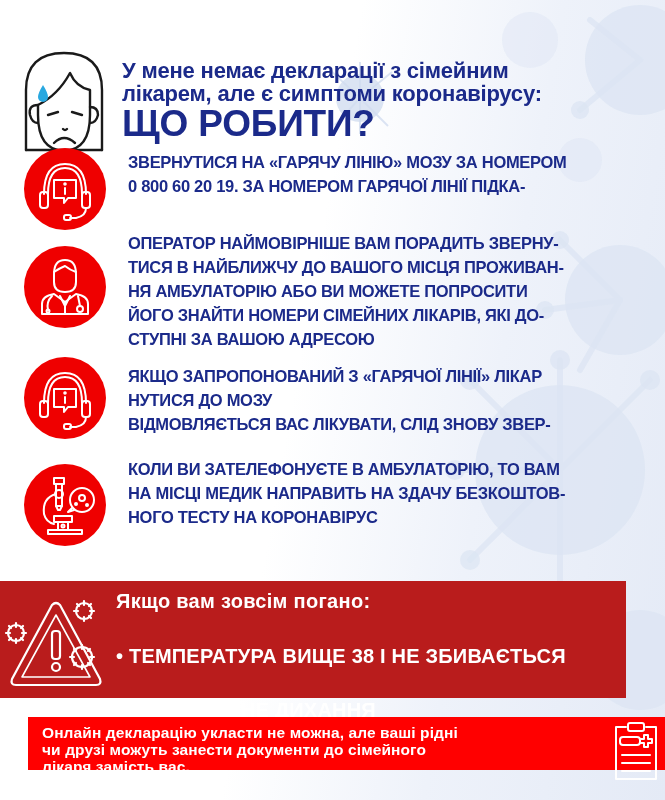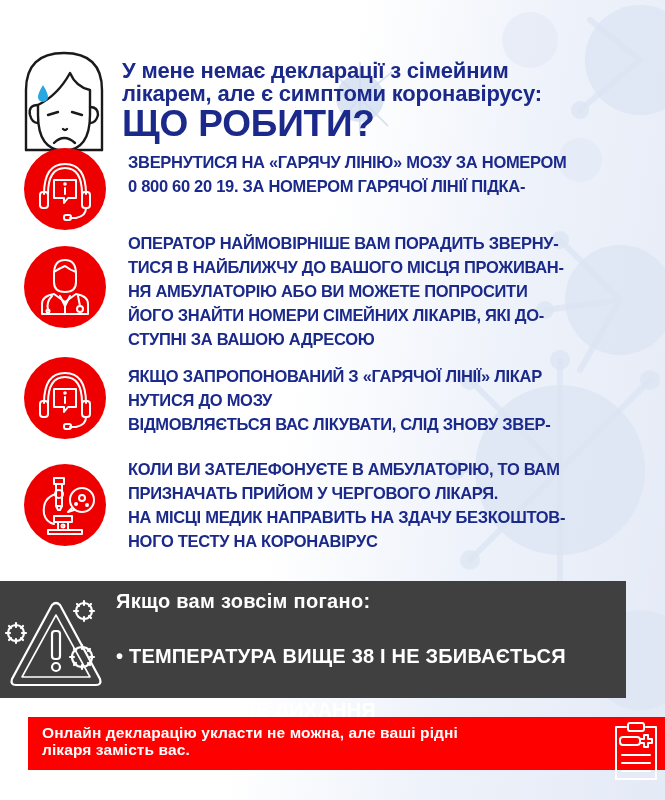--- a/index.html
+++ b/index.html
@@ -24,21 +24,21 @@
       position: absolute; left: 24px; width: 82px; height: 82px; border-radius: 50%;
       background: #ef0000;
     }
     .step .circle svg { position: absolute; left: 0; top: 0; width: 82px; height: 82px; }
     .step .text {
       position: absolute; left: 128px; color: #1b2a8a; font-weight: bold;
       font-size: 16.5px; line-height: 24px; white-space: nowrap; letter-spacing: -0.3px;
     }
 
     .alert-box {
-      position: absolute; left: 0; top: 581px; width: 626px; height: 117px; background: #404040;
+      position: absolute; left: 0; top: 581px; width: 626px; height: 117px; background: #b91c1c;
     }
     .alert-box svg.warn { position: absolute; left: 2px; top: 6px; width: 110px; height: 108px; }
     .alert-text {
       position: absolute; left: 116px; top: 8px; color: #ffffff; font-weight: bold; white-space: nowrap;
     }
     .alert-text .a1 { font-size: 20px; line-height: 25px; letter-spacing: 0.3px; }
     .alert-text .a2 { font-size: 20px; line-height: 24px; letter-spacing: 0.2px; margin-top: 30px; }
     .alert-text .a4 { font-size: 23px; line-height: 30px; letter-spacing: 0.3px; }
 
     .note-box {
@@ -206,21 +206,20 @@
       <circle cx="58" cy="36" r="12"></circle>
           <path d="M48 44 L44 48 L50 46"></path>
       <circle cx="58" cy="34" r="3"></circle>
           <circle cx="52" cy="40" r="1" fill="#fff"></circle>
           <circle cx="63" cy="41" r="1" fill="#fff"></circle>
     </g>
       </svg>
   </div>
   <div class="text" style="top:457px">
     <div>КОЛИ ВИ ЗАТЕЛЕФОНУЄТЕ В АМБУЛАТОРІЮ, ТО ВАМ</div>
-    <div>ПРИЗНАЧАТЬ ПРИЙОМ У ЧЕРГОВОГО ЛІКАРЯ.</div>
     <div>НА МІСЦІ МЕДИК НАПРАВИТЬ НА ЗДАЧУ БЕЗКОШТОВ-</div>
     <div>НОГО ТЕСТУ НА КОРОНАВІРУС</div>
   </div>
 </div>
 
 <div class="alert-box">
   <svg class="warn" viewBox="0 0 110 108">
     <g fill="none" stroke="#fff" stroke-width="2.2" stroke-linecap="round" stroke-linejoin="round">
       <path d="M50 18 Q54 14 58 18 L98 92 Q100 98 94 98 L14 98 Q8 98 10 92 Z"></path>
       <path d="M54 28 L88 90 L20 90 Z" stroke-width="1.6"></path>
@@ -238,20 +237,21 @@
     <div class="a1">Якщо вам зовсім погано:</div>
     <div class="a2">• ТЕМПЕРАТУРА ВИЩЕ 38 І НЕ ЗБИВАЄТЬСЯ</div>
     <div class="a2">• УСКЛАДНЕНЕ ДИХАННЯ</div>
     <div class="a4">ТЕЛЕФОНУЙТЕ У «ШВИДКУ» (138)</div>
   </div>
 </div>
 
 <div class="note-box">
   <div class="note-text">
     <div>Онлайн декларацію укласти не можна, але ваші рідні</div>
+    <div>чи друзі можуть занести документи до сімейного</div>
     <div>лікаря замість вас.</div>
   </div>
   <svg viewBox="0 0 48 64">
     <g fill="none" stroke="#fff" stroke-width="2" stroke-linecap="round" stroke-linejoin="round">
       <path d="M14 8 L4 8 L4 60 L44 60 L44 8 L34 8"></path>
       <rect x="16" y="4" width="16" height="8" rx="2"></rect>
       <rect x="8" y="18" width="20" height="8" rx="3"></rect>
       <path d="M32 16 L36 16 L36 20 L40 20 L40 24 L36 24 L36 28 L32 28 L32 24 L28 24 L28 20 L32 20 Z"></path>
       <line x1="10" y1="36" x2="38" y2="36"></line>
         <line x1="10" y1="44" x2="38" y2="44"></line>

